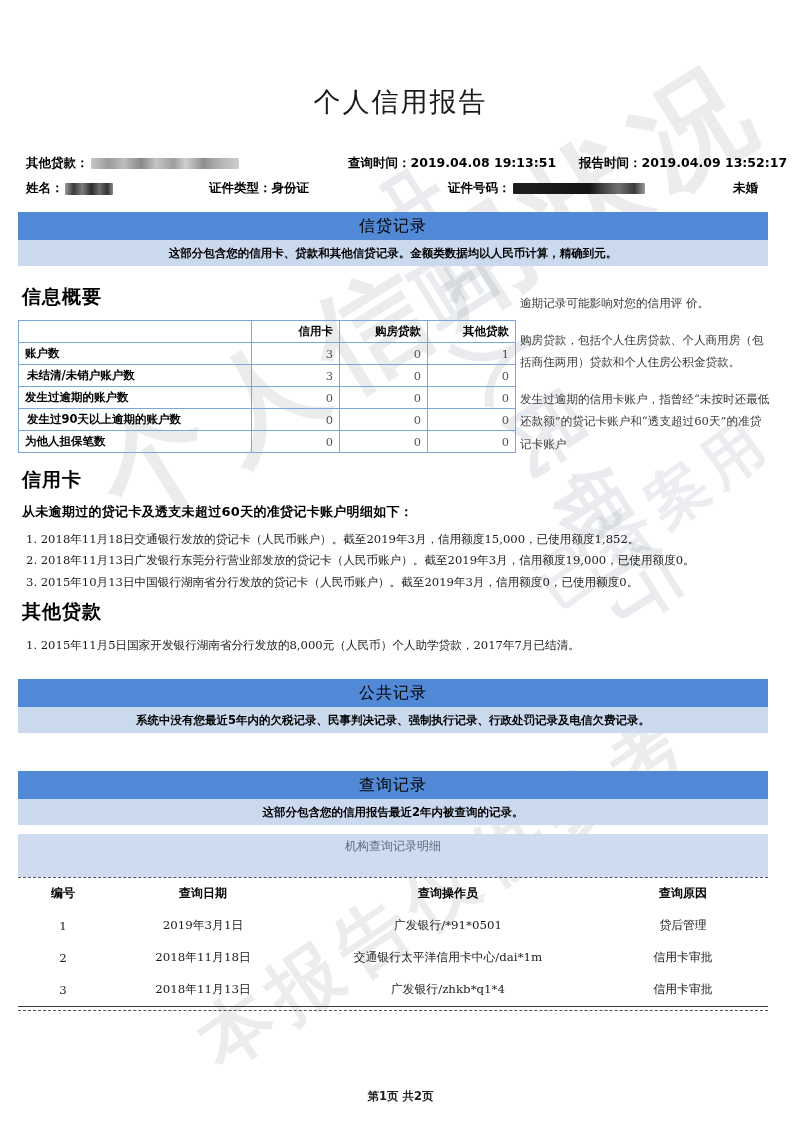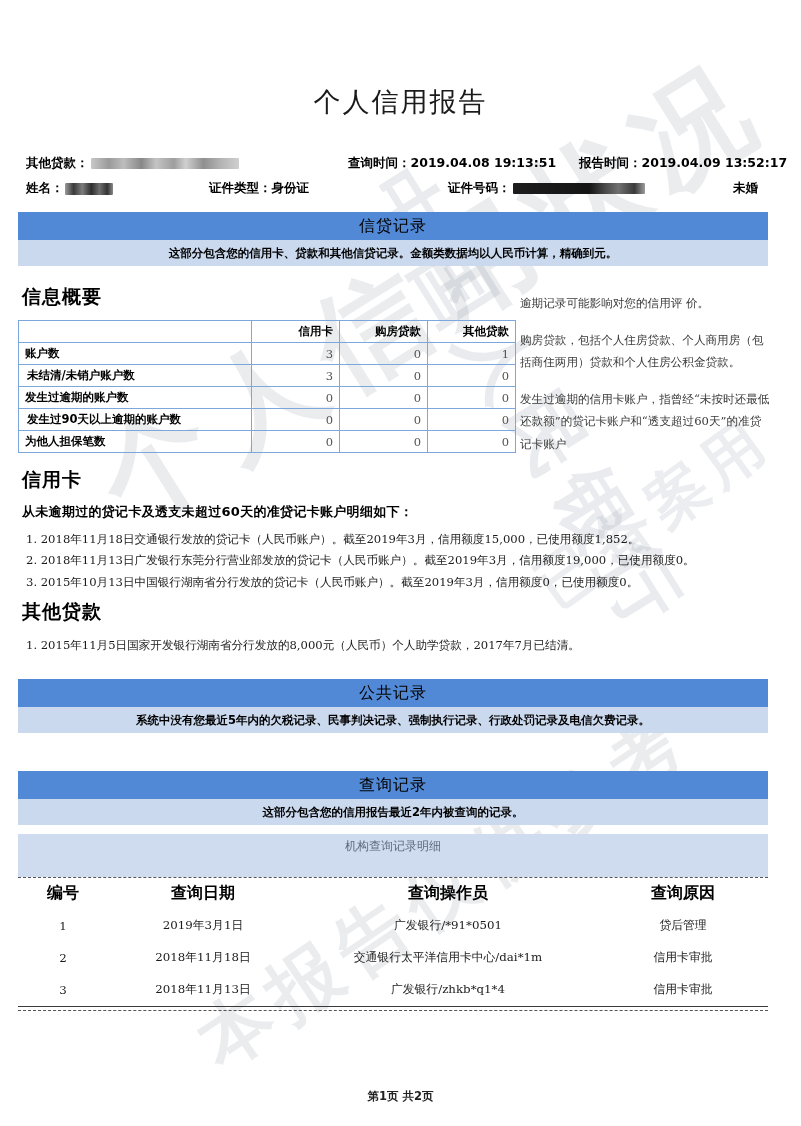--- a/index.html
+++ b/index.html
@@ -230,21 +230,21 @@
     border-top: 1px dashed #555;
     height: 0;
   }
   table.qtable {
     width: 750px;
     margin: 0 0 0 18px;
     border-collapse: collapse;
     table-layout: fixed;
   }
   table.qtable th {
-    font-size: 16px;
+    font-size: 12px;
     font-weight: bold;
     height: 30px;
     color: #000;
     text-align: center;
   }
   table.qtable td {
     font-family: "DejaVu Serif", "Liberation Serif", serif;
     font-size: 11.8px;
     height: 30px;
     text-align: center;

